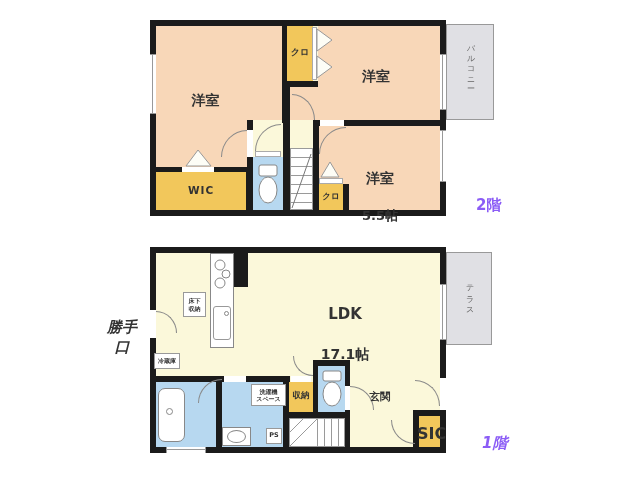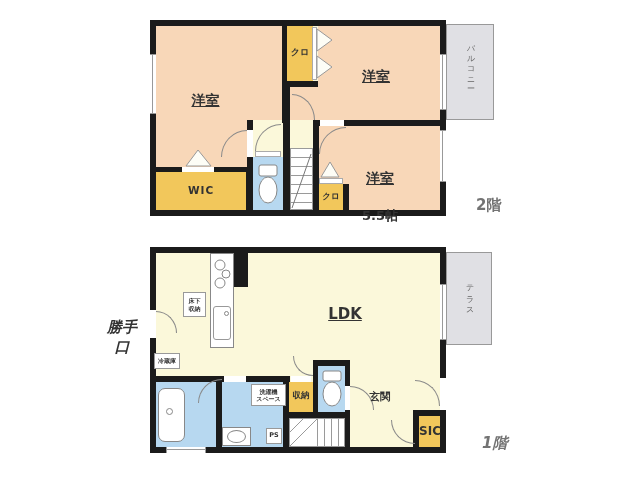--- a/index.html
+++ b/index.html
@@ -23,23 +23,23 @@
   .arc.bl{border-bottom:1px solid var(--line);border-left:1px solid var(--line);border-bottom-left-radius:100% 100%;}
   .win-v{position:absolute;box-sizing:border-box;border-top:1px solid #999;border-bottom:1px solid #999;
          background:linear-gradient(to right,#fff 0 2px,#999 2px 3px,#fff 3px 100%);}
   .win-h{position:absolute;box-sizing:border-box;border-left:1px solid #999;border-right:1px solid #999;
          background:linear-gradient(to bottom,#fff 0 2px,#999 2px 3px,#fff 3px 100%);}
   .stairs-h{position:absolute;background:repeating-linear-gradient(to bottom,#fff 0 8px,#9a9a9a 8px 9px);
             border:1px solid #9a9a9a;box-sizing:border-box;}
   .stairs-v{position:absolute;background:repeating-linear-gradient(to right,#fff 0 6px,#9a9a9a 6px 7px);
             border:1px solid #9a9a9a;box-sizing:border-box;}
   .label{position:absolute;color:#333;font-weight:600;text-align:center;line-height:1.3;white-space:pre-line;}
-  .rname{font-size:14px;text-decoration:underline;} .rsize{font-size:13px;}
+  .rname{font-size:14px;} .rsize{font-size:13px;}
   .big .rname{font-size:15px;} .big .rsize{font-size:14px;}
-  .floorlabel{position:absolute;color:#737373;font-size:15px;font-weight:600;}
+  .floorlabel{position:absolute;color:#8b5cf6;font-size:15px;font-weight:600;}
   .vtext{position:absolute;writing-mode:vertical-rl;color:#666;font-size:8px;letter-spacing:2px;font-weight:500;}
   .box-label{position:absolute;background:#fff;border:1px solid #999;box-sizing:border-box;color:#333;
              display:flex;align-items:center;justify-content:center;text-align:center;
              white-space:pre-line;line-height:1.2;font-weight:600;}
   .fixture{position:absolute;background:#fff;border:1px solid #888;box-sizing:border-box;}
   .round{border-radius:50%;}
   svg{position:absolute;overflow:visible;}
 </style>
 </head>
 <body>
@@ -197,21 +197,22 @@
 
     <div class="box-label" style="left:183px;top:292px;width:23px;height:25px;font-size:6px;">床下
 収納</div>
     <div class="box-label" style="left:154px;top:353px;width:26px;height:16px;font-size:6px;">冷蔵庫</div>
     <div class="box-label" style="left:251px;top:384px;width:35px;height:22px;font-size:6px;">洗濯機
 スペース</div>
     <div class="box-label" style="left:266px;top:428px;width:16px;height:16px;font-size:6.5px;">PS</div>
 
     <div class="label big" style="left:290px;top:284px;width:110px;">
       <div class="rname">LDK</div>
+      <div class="rsize">17.1帖</div>
     </div>
     <div class="label" style="left:100px;top:318px;width:44px;font-size:15px;font-style:italic;">勝手口</div>
     <div class="label" style="left:288px;top:390px;width:26px;font-size:8.5px;">収納</div>
     <div class="label" style="left:352px;top:390px;width:56px;font-size:10.5px;">玄関</div>
-    <div class="label" style="left:417px;top:424px;width:26px;font-size:12px;">SIC</div>
+    <div class="label" style="left:417px;top:424px;width:26px;font-size:16px;">SIC</div>
     <div class="floorlabel" style="left:482px;top:434px;font-style:italic;">1階</div>
   </div>
 
 </div>
 
 </body></html>

